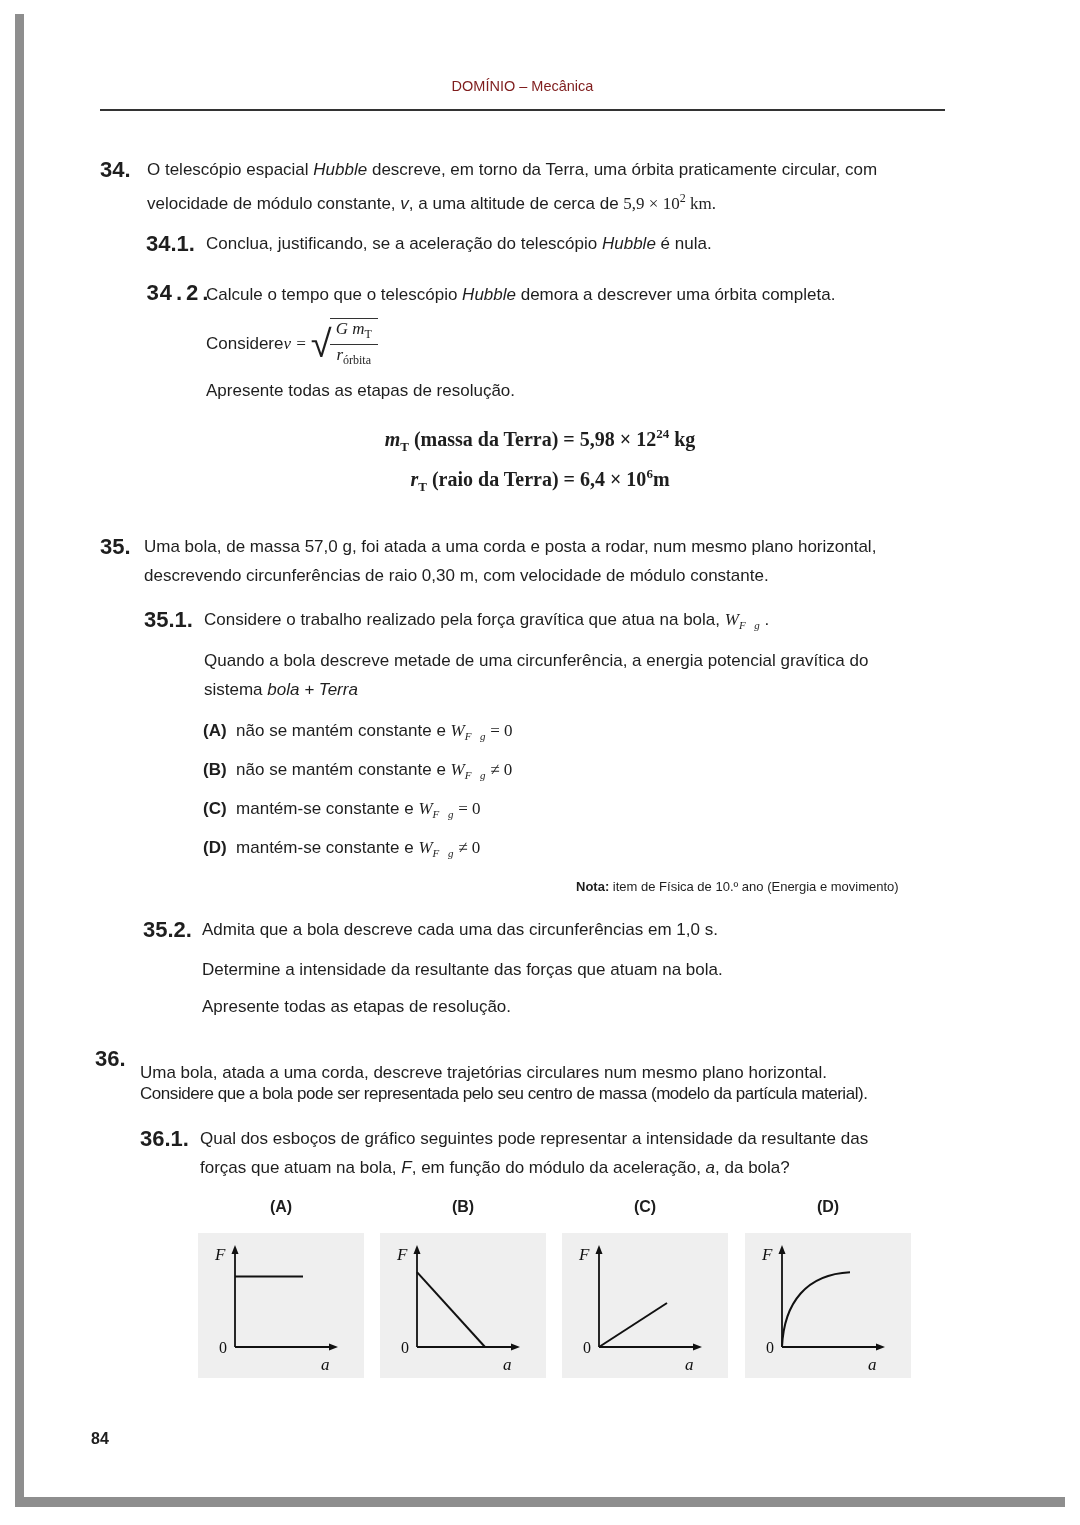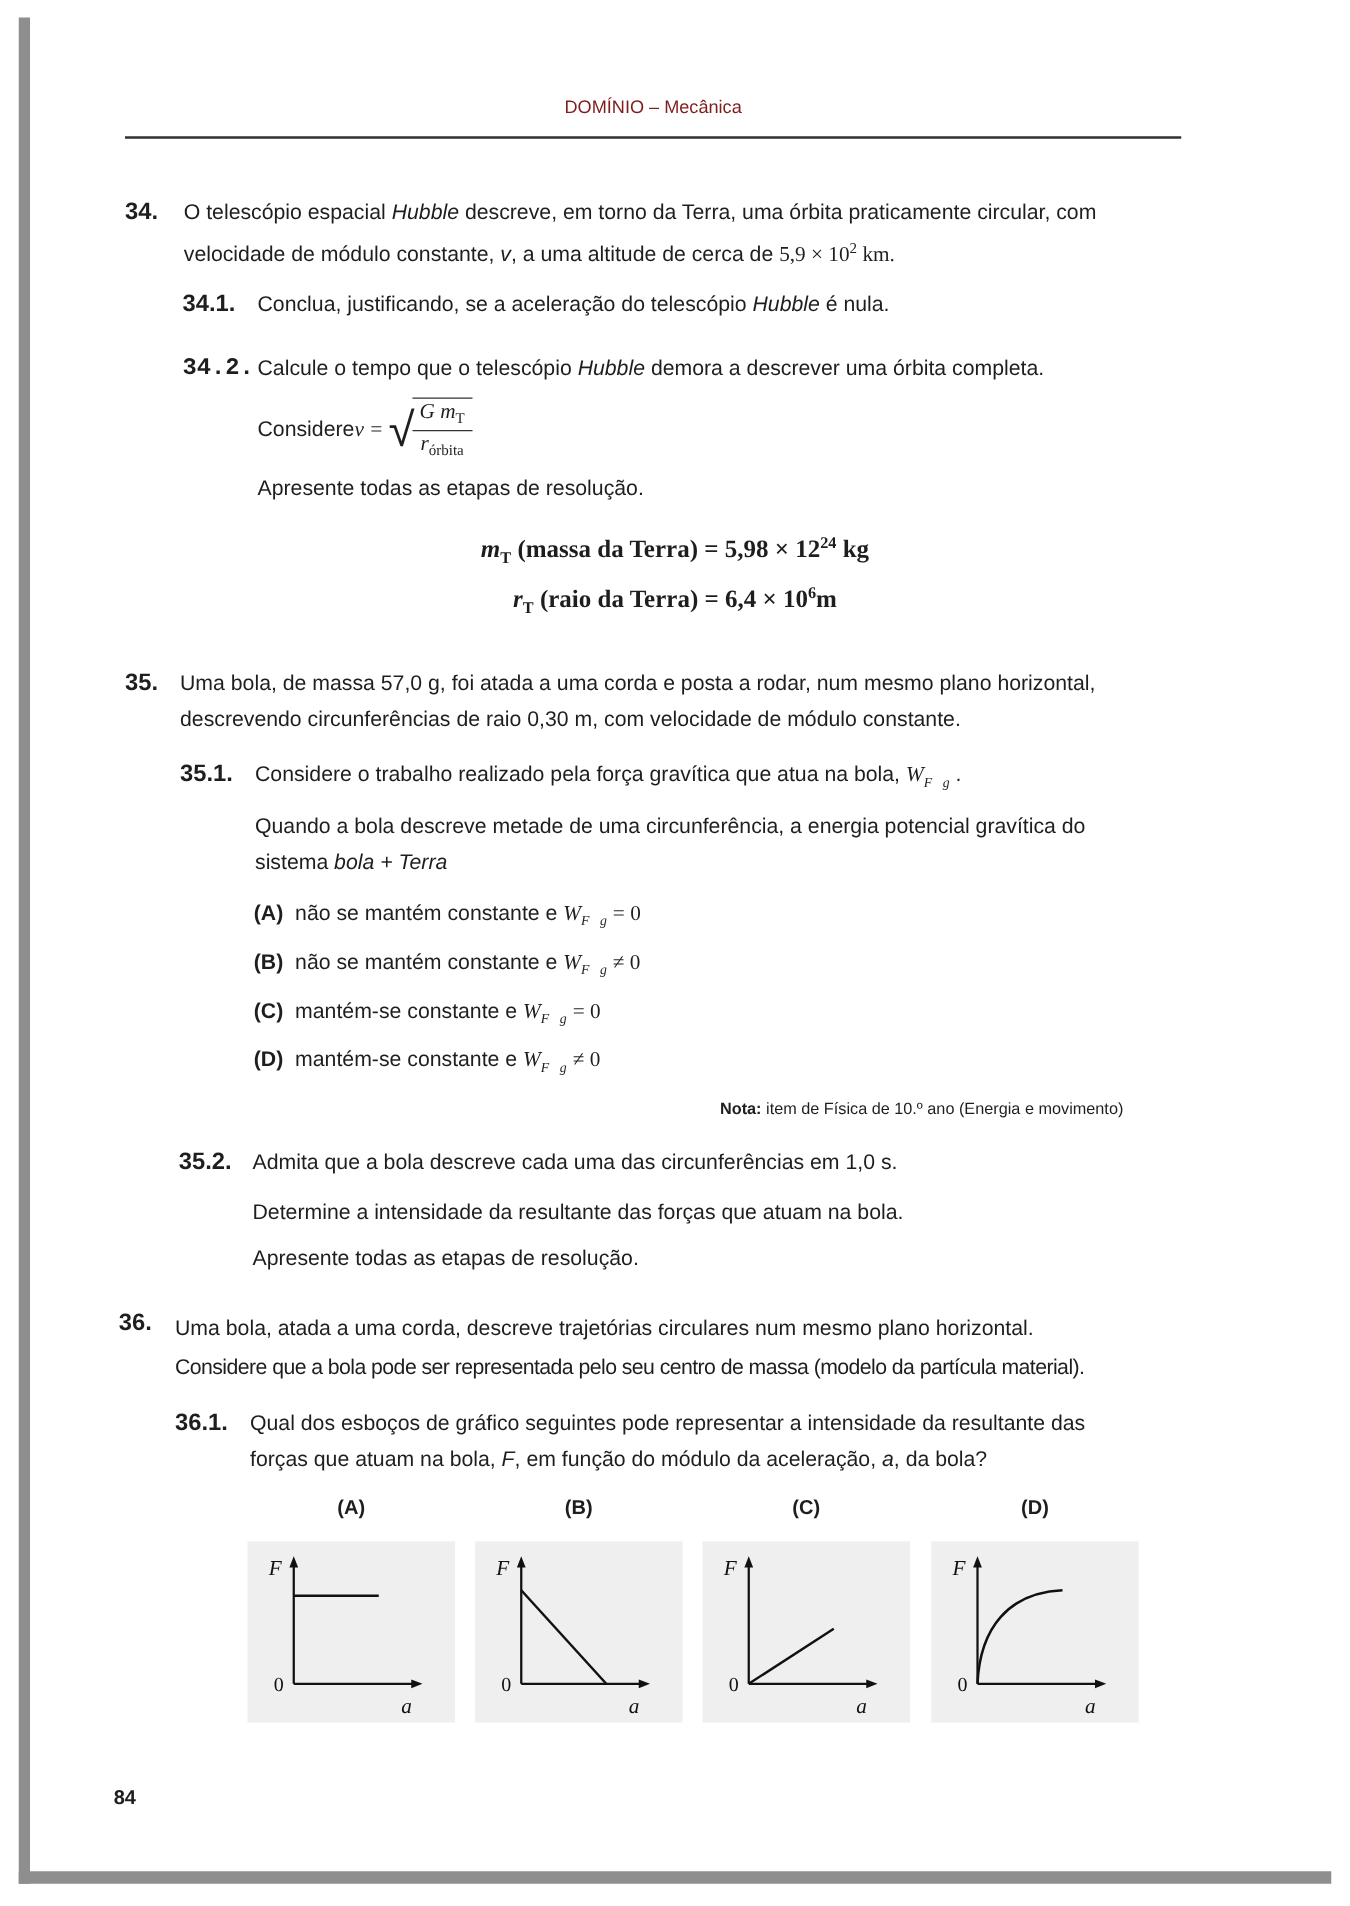--- a/index.html
+++ b/index.html
@@ -9,21 +9,21 @@
     color: #1e1e1e;
   }
   .edge-left { position: absolute; left: 15px; top: 14px; width: 9px; height: 1493px; background: #8e8e8e; }
   .edge-bottom { position: absolute; left: 15px; top: 1497px; width: 1050px; height: 10px; background: #8e8e8e; }
 
   .abs { position: absolute; }
   .hdr { left: 0; width: 1045px; top: 78px; text-align: center; font-size: 14.5px; color: #7f1d1d; }
   .hdr-line { left: 100px; top: 109px; width: 845px; height: 1.5px; background: #333; }
 
   .txt { font-size: 17px; line-height: 29px; white-space: nowrap; }
-  .num { font-weight: bold; position: absolute; font-size: 19px; }
+  .num { font-weight: bold; position: absolute; font-size: 22px; }
   .serif { font-family: "Liberation Serif", "DejaVu Serif", serif; }
   i.it { font-style: italic; }
 
   .sqrt-wrap { display: inline-flex; align-items: center; vertical-align: middle; }
   .frac { display: inline-flex; flex-direction: column; align-items: center; font-family: "Liberation Serif", serif; font-style: italic; font-size: 17px; line-height: 20px; }
   .frac .top { border-bottom: 1px solid #333; padding: 0 6px; }
   .frac .bot { padding: 0 4px; }
   .frac sub { font-style: normal; font-size: 12px; }
   .radical { font-size: 38px; font-family: "DejaVu Sans", sans-serif; font-weight: 100; margin-right: -2px; line-height: 40px; }
   .overbar { border-top: 1px solid #333; }
@@ -127,21 +127,21 @@
 
 <div class="abs txt" style="left:143px; top:915px;">
   <span class="num" style="left:0; top:0;">35.2.</span>
   <div style="position:absolute; left:59px; top:0;">Admita que a bola descreve cada uma das circunferências em 1,0 s.</div>
   <div style="position:absolute; left:59px; top:40px;">Determine a intensidade da resultante das forças que atuam na bola.</div>
   <div style="position:absolute; left:59px; top:77px;">Apresente todas as etapas de resolução.</div>
 </div>
 
 <div class="abs txt" style="left:95px; top:1044px;">
   <span class="num" style="left:0; top:0;">36.</span>
-  <div style="position:absolute; left:45px; top:4px;">Uma bola, atada a uma corda, descreve trajetórias circulares num mesmo plano horizontal.</div>
+  <div style="position:absolute; left:45px; top:14px;">Uma bola, atada a uma corda, descreve trajetórias circulares num mesmo plano horizontal.</div>
   <div style="position:absolute; left:45px; top:35px; letter-spacing:-0.45px;">Considere que a bola pode ser representada pelo seu centro de massa (modelo da partícula material).</div>
 </div>
 
 <div class="abs txt" style="left:140px; top:1124px;">
   <span class="num" style="left:0; top:0;">36.1.</span>
   <div style="position:absolute; left:60px; top:0;">Qual dos esboços de gráfico seguintes pode representar a intensidade da resultante das</div>
   <div style="position:absolute; left:60px; top:29px;">
     <span>forças que atuam na bola, </span><i class="it">F</i><span>, em função do módulo da aceleração, </span><i class="it">a</i><span>, da bola?</span>
   </div>
 </div>

